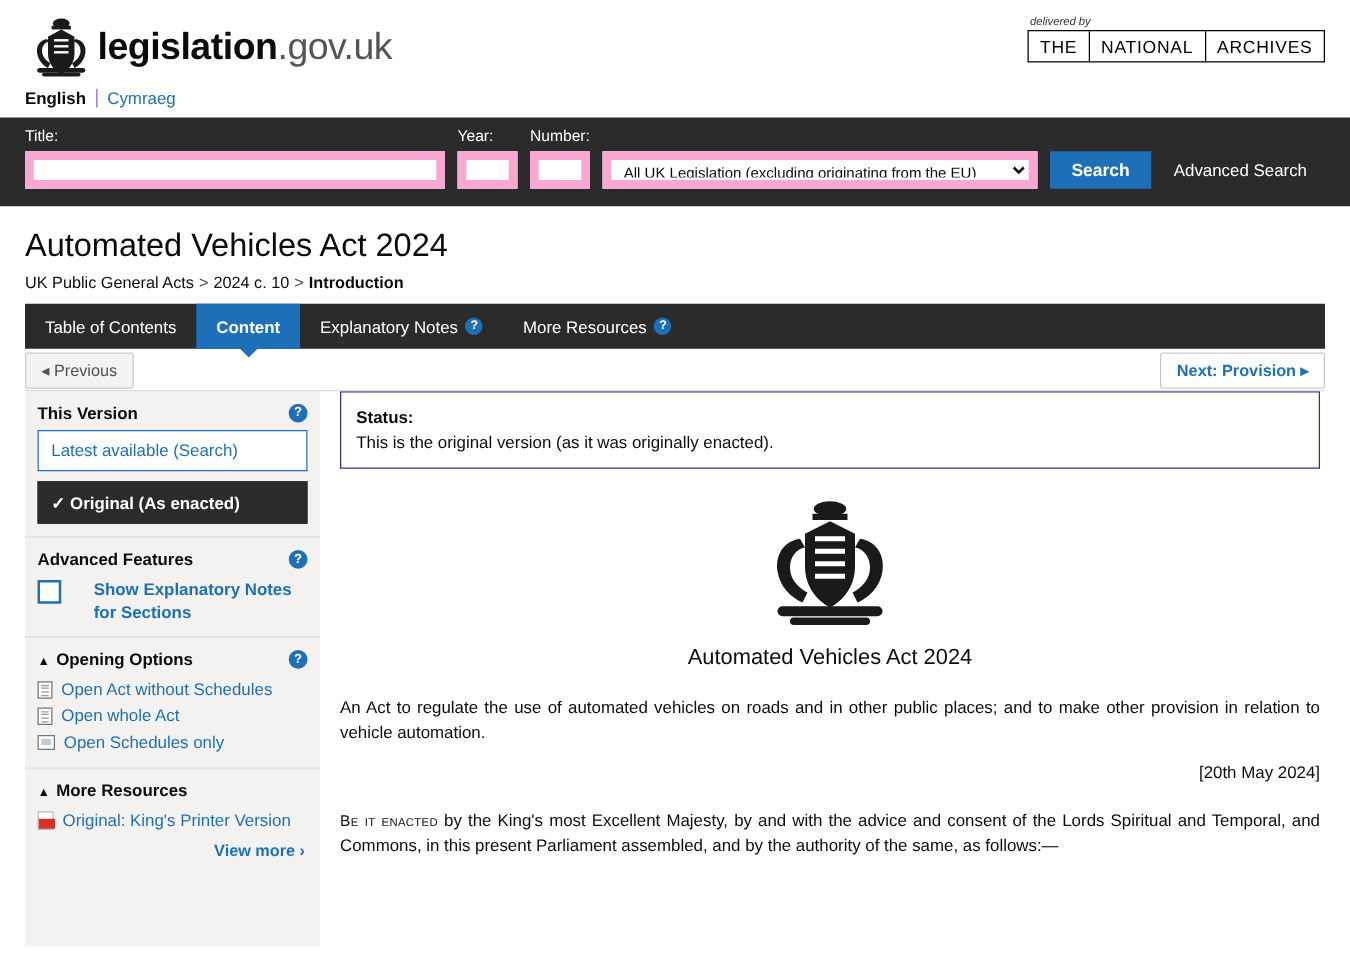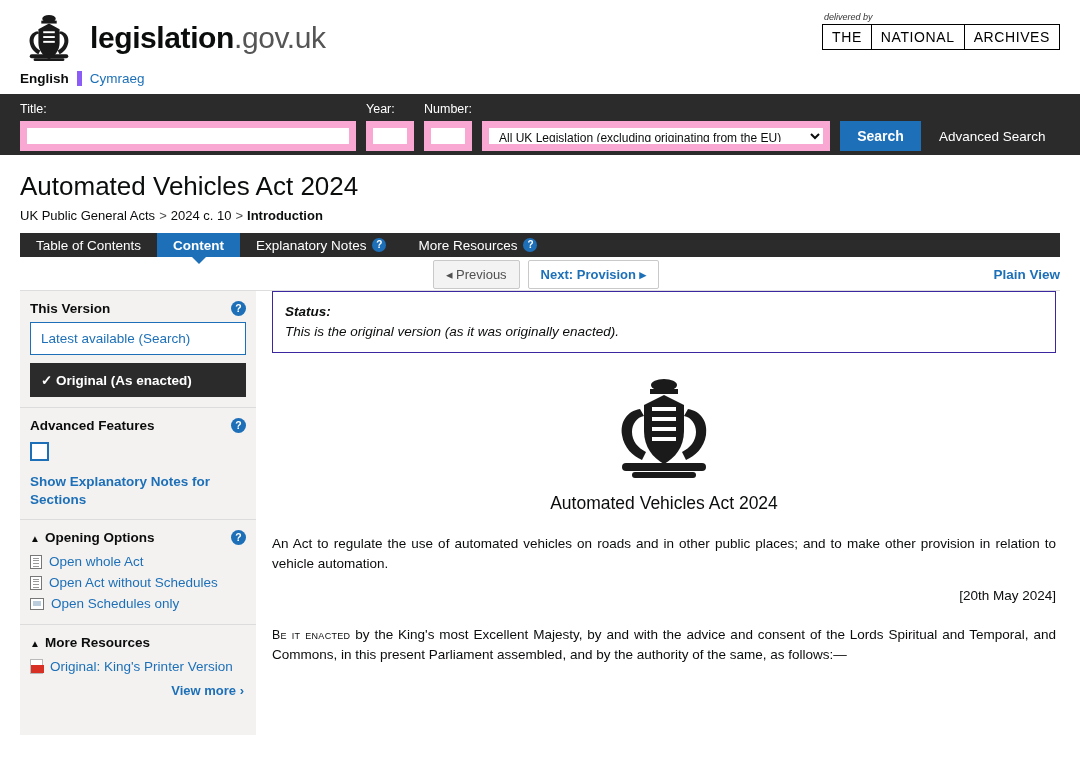--- a/index.html
+++ b/index.html
@@ -14,21 +14,21 @@
   a { text-decoration: none; }
 
   
   .site-header {
     padding: 12px 20px 0 20px;
     display: flex;
     align-items: flex-start;
     justify-content: space-between;
     height: 62px;
   }
-  .brand { display: flex; align-items: center; gap: 12px; }
+  .brand { display: flex; align-items: center; }
   .crest { width: 58px; height: 52px; }
   .brand-text {
     font-size: 30px;
     letter-spacing: -0.4px;
     color: #0b0c0c;
   }
   .brand-text b { font-weight: bold; }
   .brand-text span.light { color: #555; font-weight: normal; }
 
   .tna {
@@ -67,28 +67,28 @@
   .nav-left a {
     color: #454545;
     padding: 0 11px;
     border-right: 1px solid #d8d8d8;
     line-height: 14px;
   }
   .nav-left a:first-child { padding-left: 0; }
   .nav-left a:last-child { border-right: none; }
   .nav-right { font-size: 13.5px; }
   .nav-right a { color: #1d70b8; padding-left: 8px; }
-  .nav-right .current { color: #0b0c0c; font-weight: bold; padding-right: 8px; border-right: 5px solid #8b5cf6; }
+  .nav-right .current { color: #0b0c0c; font-weight: bold; padding-right: 8px; border-right: 1px solid #8b5cf6; }
 
   
   .search-bar {
     background: #2b2b2b;
     color: #fff;
     padding: 8px 20px 12px 20px;
-    height: 61px;
+    height: 71px;
   }
   .search-row {
     display: flex;
     align-items: flex-end;
     gap: 10px;
   }
   .field { display: flex; flex-direction: column; }
   .field label {
     font-size: 12.5px;
     margin-bottom: 5px;
@@ -140,21 +140,21 @@
   }
   .breadcrumb a { color: #0b0c0c; }
   .breadcrumb .sep { color: #505050; padding: 0 4px; }
   .breadcrumb .current { font-weight: bold; }
 
   
   .tabs {
     background: #2b2b2b;
     display: flex;
     align-items: stretch;
-    height: 24px;
+    height: 36px;
     margin: 0 20px;
   }
   .tab {
     color: #fff;
     font-size: 13.5px;
     padding: 0 16px;
     display: flex;
     align-items: center;
     gap: 6px;
     cursor: pointer;
@@ -188,23 +188,23 @@
     display: flex;
     align-items: center;
     justify-content: space-between;
     margin: 0 20px;
     padding: 10px 0 8px 0;
     border-bottom: 1px solid #ddd;
     position: relative;
   }
   .toolbar-center {
     position: absolute;
-    left: 12px; right: 0;
-    display: flex;
-    justify-content: center;
+    left: 0; right: 0;
+    display: flex;
+    justify-content: space-between;
     gap: 8px;
     pointer-events: none;
   }
   .btn {
     font-size: 13px;
     padding: 6px 12px;
     border: 1px solid #c9c9c9;
     background: #f3f3f3;
     color: #505050;
     border-radius: 2px;
@@ -284,21 +284,21 @@
     margin-bottom: 8px;
     cursor: pointer;
   }
   .version-btn.selected {
     background: #2b2b2b;
     color: #fff;
     border-color: #2b2b2b;
     font-weight: bold;
     margin-bottom: 0;
   }
-  .checkbox-row { display: flex; align-items: flex-start; gap: 12px; padding-top: 2px; flex-direction: column; }
+  .checkbox-row { display: flex; align-items: flex-start; gap: 26px; padding-top: 2px; }
   .checkbox {
     width: 19px; height: 19px;
     border: 2px solid #1d70b8;
     background: #fff;
     flex: 0 0 19px;
     margin-top: 1px;
     cursor: pointer;
   }
   .checkbox-label { color: #1d70b8; font-weight: bold; line-height: 18px; }
   .opt-row { display: flex; align-items: center; gap: 7px; padding: 3px 0; }
@@ -356,21 +356,20 @@
   .content {
     flex: 1 1 auto;
     min-width: 0;
     padding-right: 4px;
   }
   .status-box {
     border: 1px solid #3b28a0;
     padding: 10px 12px;
     font-size: 13.5px;
     line-height: 20px;
-    font-style: italic;
   }
   .status-box .lbl { font-weight: bold; }
   .crest-large { display: block; margin: 22px auto 10px auto; width: 120px; height: 108px; }
   .act-title {
     text-align: center;
     font-size: 17.5px;
     margin: 10px 0 0 0;
     font-weight: normal;
   }
   .act-chapter {
@@ -529,25 +528,25 @@
 
     <div class="side-section">
       <div class="side-head">
         <span>
           <span class="caret">▲</span><span>Opening Options</span>
         </span>
         <span class="help-dot">?</span>
       </div>
       <div class="opt-row">
         <span class="doc-icon"></span>
-        <a href="#">Open whole Act</a>
+        <a href="#">Open Act without Schedules</a>
       </div>
       <div class="opt-row">
         <span class="doc-icon"></span>
-        <a href="#">Open Act without Schedules</a>
+        <a href="#">Open whole Act</a>
       </div>
       <div class="opt-row">
         <span class="screen-icon"></span>
         <a href="#">Open Schedules only</a>
       </div>
     </div>
 
     <div class="side-section" style="border-bottom:none;">
       <div class="side-head">
         <span>

